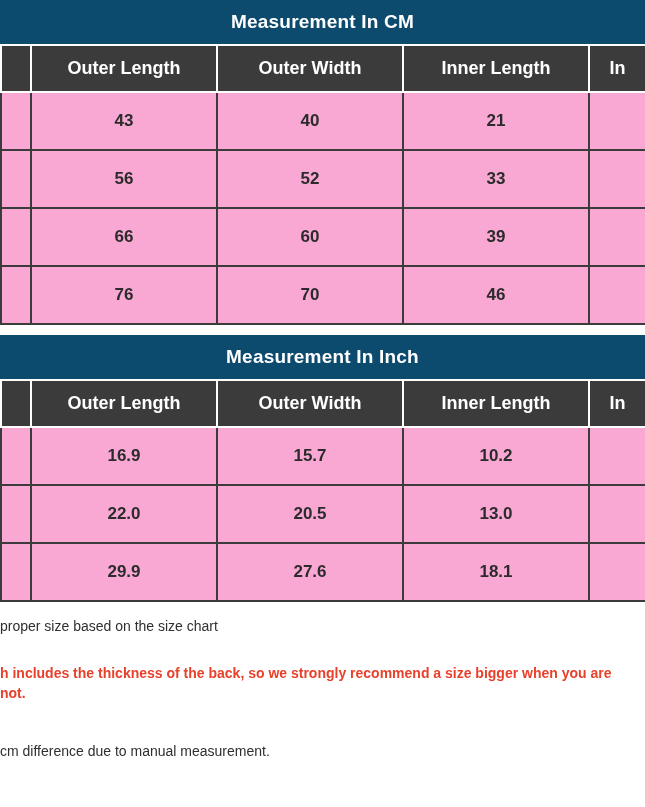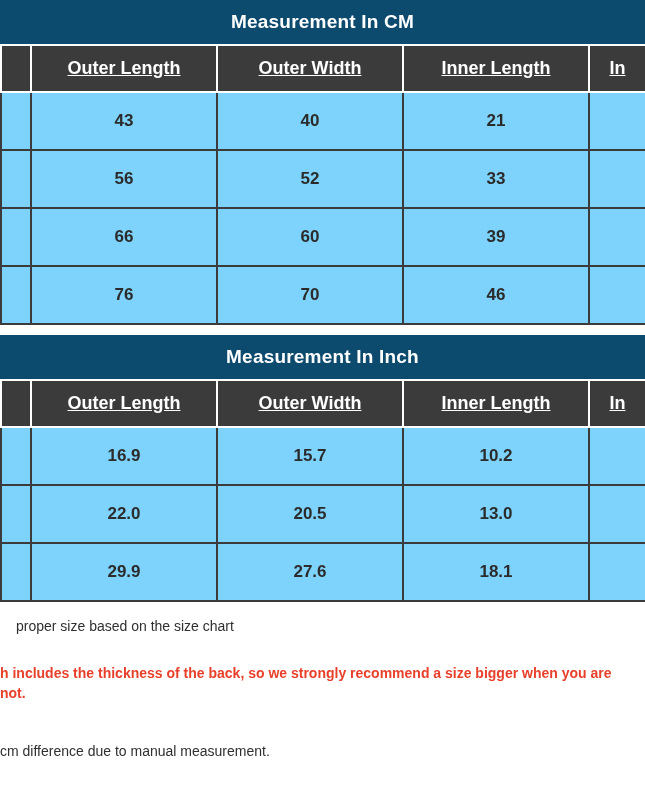--- a/index.html
+++ b/index.html
@@ -49,24 +49,23 @@
   }
   table.size-table th {
     background: #3b3b3b;
     color: #ffffff;
     font-weight: bold;
     font-size: 18px;
     height: 46px;
     border-left: 2px solid #ffffff;
     border-right: 2px solid #ffffff;
     border-bottom: 2px solid #ffffff;
-    text-decoration: underline;
   }
   table.size-table td {
-    background: #7dd3fc;
+    background: #f9a8d4;
     color: #2b2b2b;
     font-weight: bold;
     font-size: 17px;
     height: 58px;
     border: 2px solid #3b3b3b;
   }
   
   col.col-cut-left { width: 30px; }
   col.col-main { width: 186px; }
   col.col-cut-right { width: 57px; }
@@ -78,21 +77,21 @@
 
   
   .notes {
     padding: 14px 0 0 0;
     font-size: 14px;
     line-height: 1.5;
   }
   .note-line {
     color: #2f2f2f;
     margin: 0 0 26px 0;
-    padding-left: 16px;
+    padding-left: 0;
   }
   .note-warning {
     color: #e8402a;
     font-weight: bold;
     margin: 0 0 37px 0;
     line-height: 1.45;
   }
   .note-warning .w2 {
     display: block;
   }

